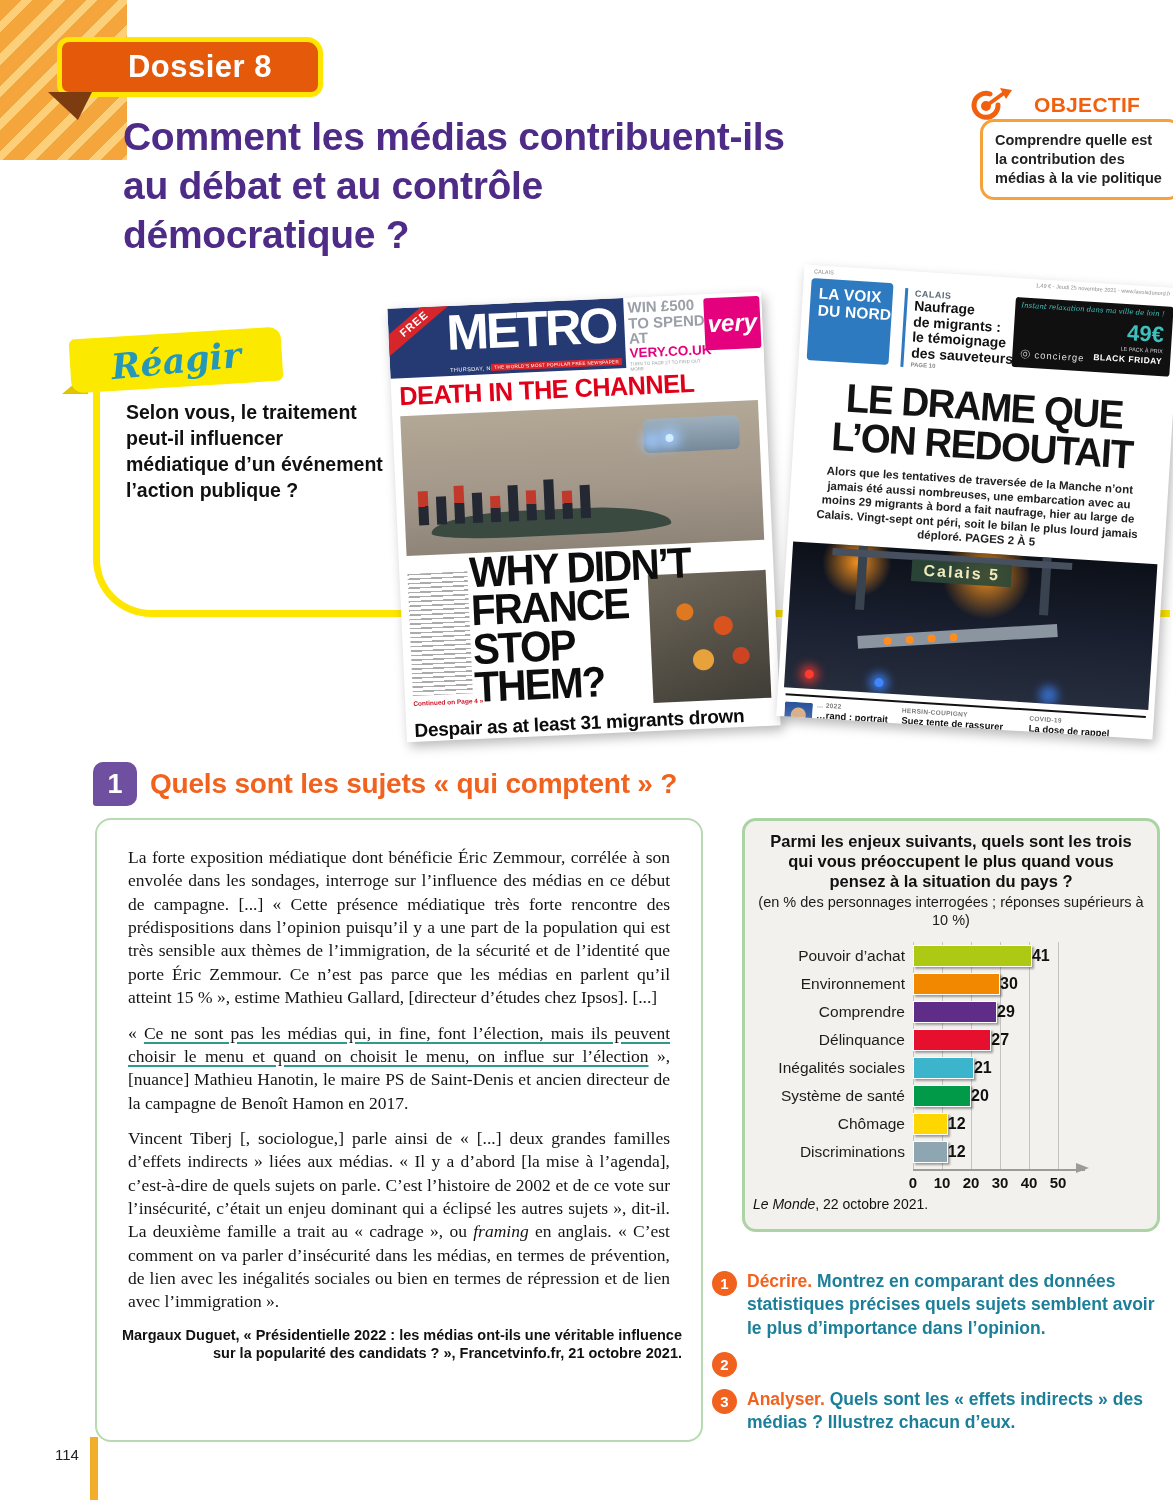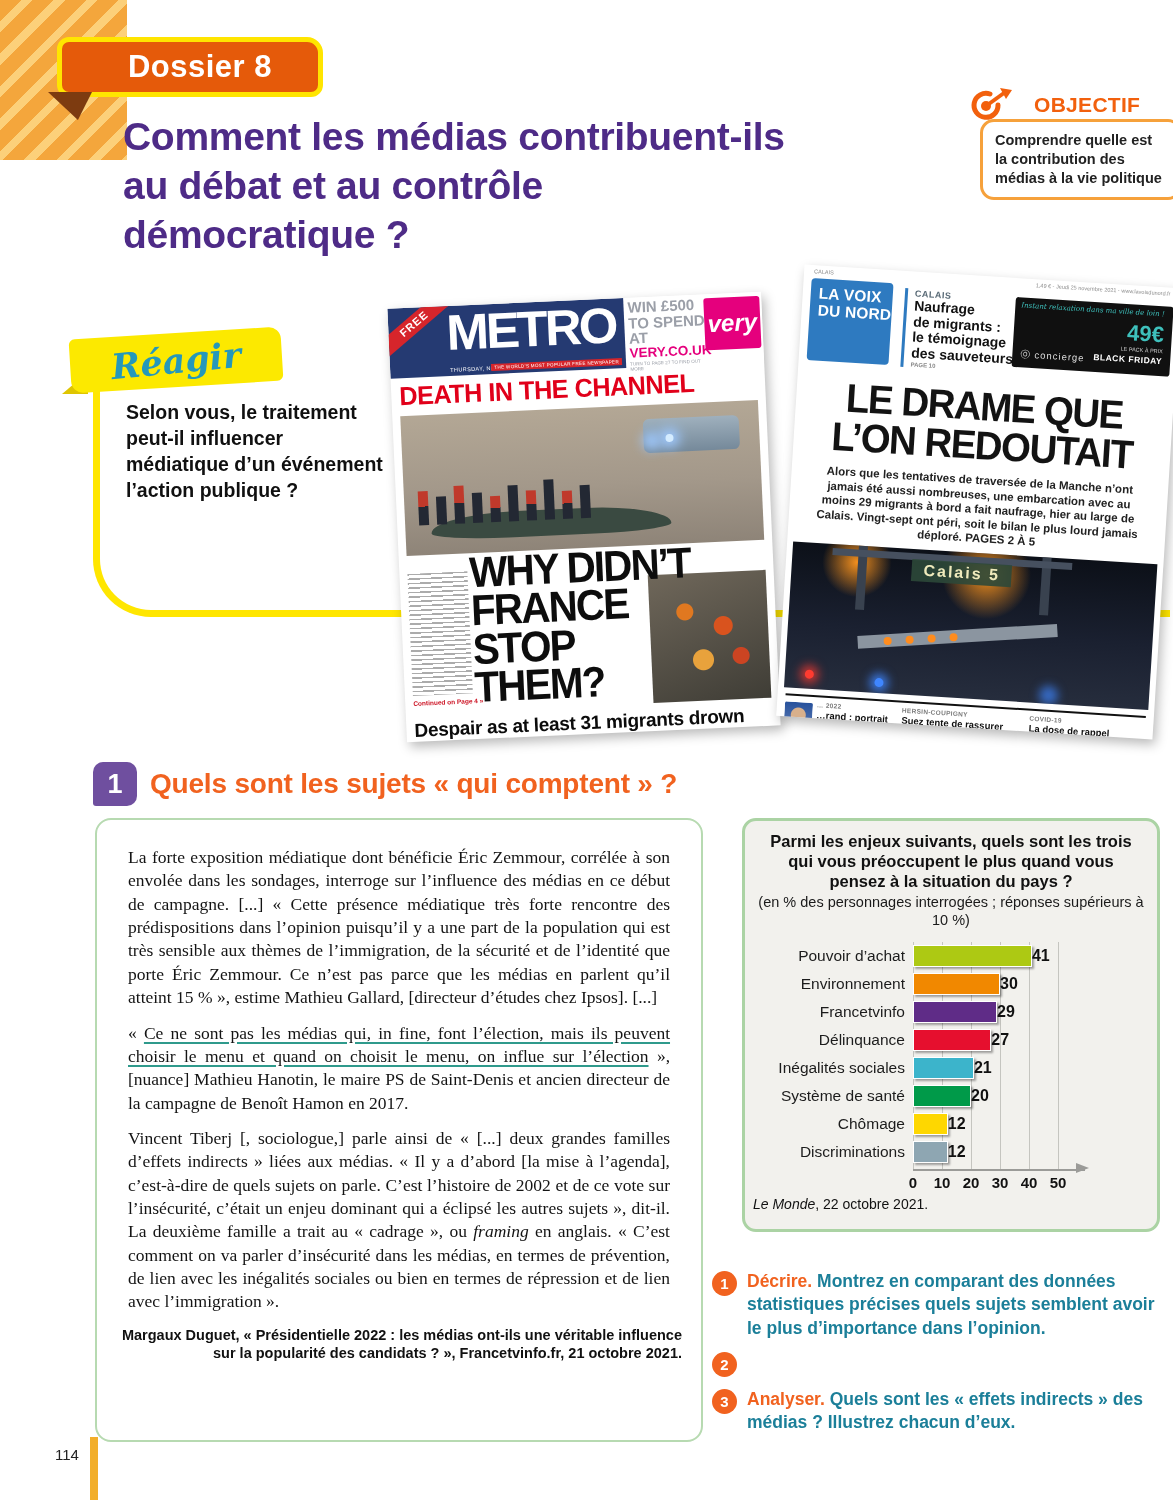--- a/index.html
+++ b/index.html
@@ -371,21 +371,21 @@
           </div>
       </div>
       <div class="crow">
         <div class="clabel">Environnement</div>
         <div class="ctrack">
             <div class="cbar" style="width: 87px; background: rgb(241, 136, 0);"></div>
             <span class="cval">30</span>
           </div>
       </div>
       <div class="crow">
-        <div class="clabel">Francetvinfo</div>
+        <div class="clabel">Comprendre</div>
         <div class="ctrack">
             <div class="cbar" style="width: 84.1px; background: rgb(95, 44, 135);"></div>
             <span class="cval">29</span>
           </div>
       </div>
       <div class="crow">
         <div class="clabel">Délinquance</div>
         <div class="ctrack">
             <div class="cbar" style="width: 78.3px; background: rgb(230, 15, 46);"></div>
             <span class="cval">27</span>

